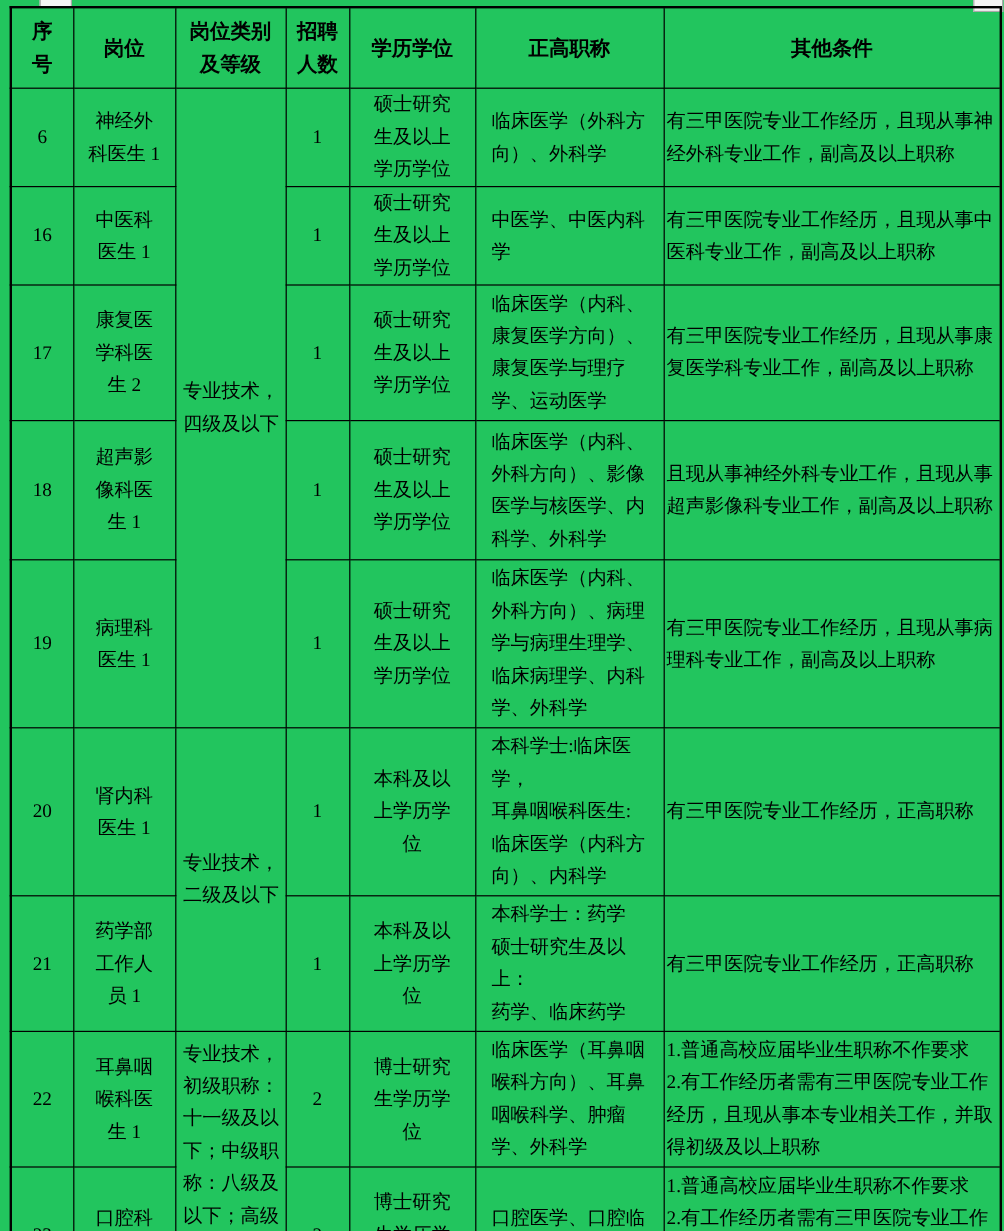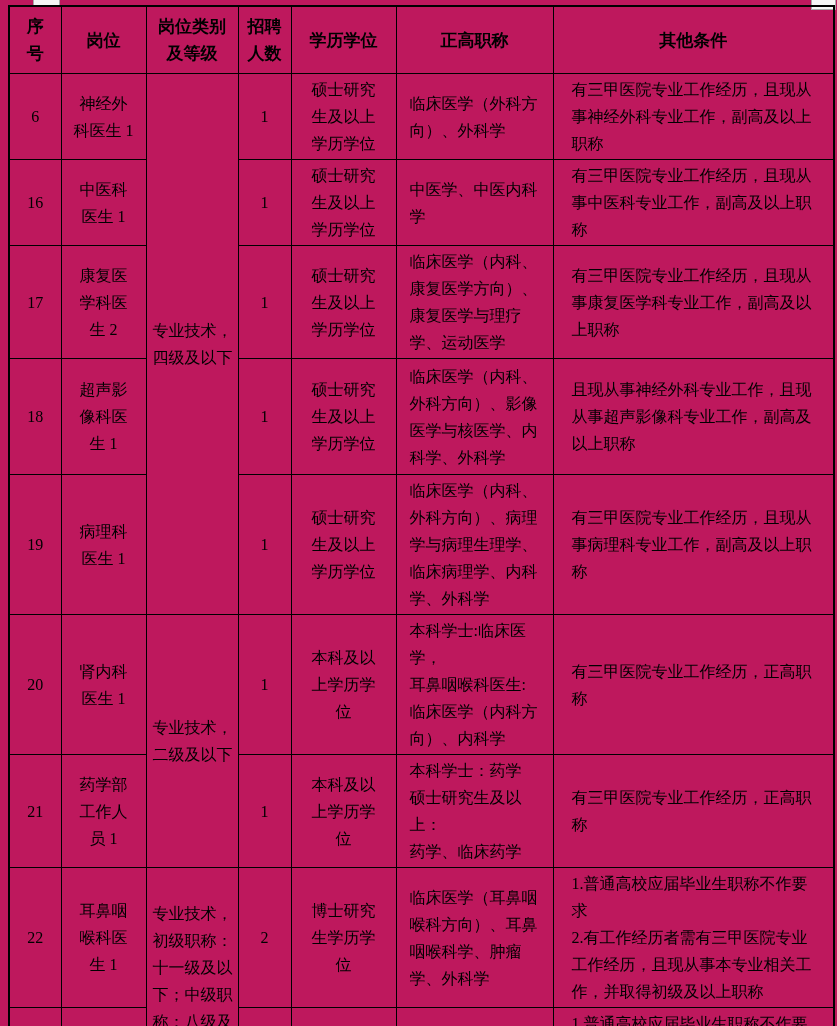--- a/index.html
+++ b/index.html
@@ -1,17 +1,17 @@
 <!DOCTYPE html>
 <html><head>
 <meta charset="utf-8">
 <style>
   html,body { margin:0; padding:0; background:#ffffff; }
   body { font-family:"Liberation Serif","DejaVu Serif",serif; color:#000; }
-  .page { position:relative; width:837px; height:1026px; background:#be185d; overflow:hidden; }
+  .page { position:relative; width:837px; height:1026px; background:#22c55e; overflow:hidden; }
 
   .artifact { position:absolute; border:1px solid #a9a9a9; background:#f5f5f5; }
   .artifact.left  { left:33px;  top:-2px; width:25px; height:6px; }
   .artifact.right { left:811px; top:-4px; width:23px; height:12px; }
 
   table.grid {
     position:absolute; left:8px; top:5px;
     width:825px; border-collapse:collapse; table-layout:fixed;
     border:2px solid #000;
   }
@@ -27,21 +27,21 @@
   .grid thead th {
     font-size:17px; font-weight:bold; text-align:center;
     padding:0 9px; height:66px;
   }
   td.serial   { text-align:center; padding:0; }
   td.position { text-align:center; padding:0 12px; }
   td.category { text-align:right;   padding:0 5px; }
   td.count    { text-align:center; padding:0; }
   td.degree   { text-align:center; padding:0 16px; }
   td.major    { text-align:left;   padding:2px 13px; }
-  td.other    { text-align:left;   padding:2px 18px; }
+  td.other    { text-align:left;   padding:2px 2px; }
 
   tbody tr:nth-child(1) { height:78px; }
   tbody tr:nth-child(2) { height:75px; }
   tbody tr:nth-child(3) { height:111px; }
   tbody tr:nth-child(4) { height:116px; }
   tbody tr:nth-child(5) { height:130px; }
   tbody tr:nth-child(6) { height:115px; }
   tbody tr:nth-child(7) { height:91px; }
   tbody tr:nth-child(8) { height:108px; }
   tbody tr:nth-child(9) { height:104px; }

